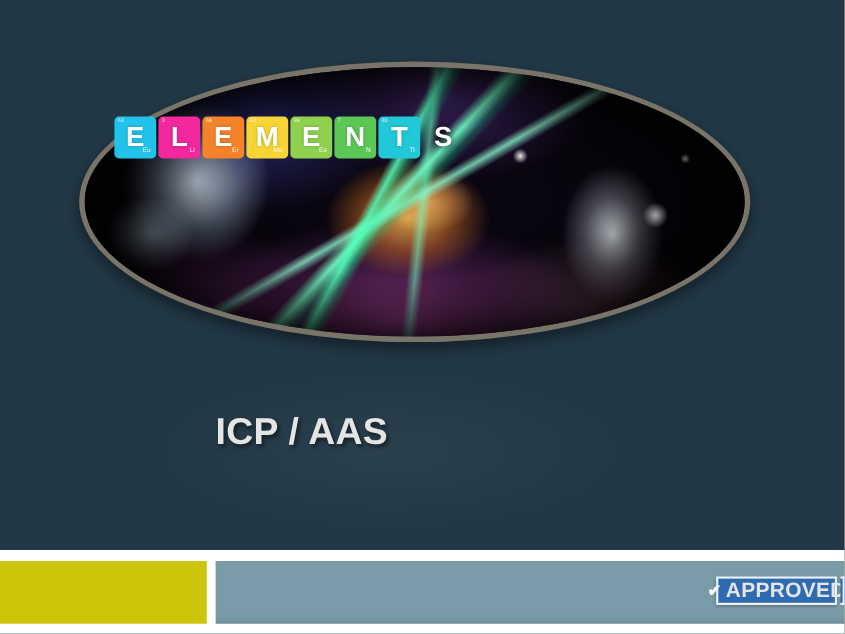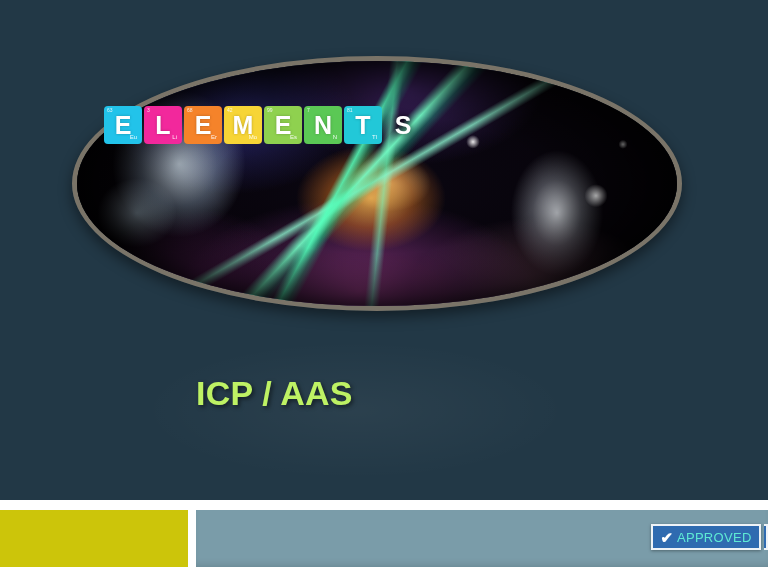--- a/index.html
+++ b/index.html
@@ -187,23 +187,23 @@
     box-shadow: 0 1px 3px rgba(0,0,0,0.35);
     z-index: 6;
   }
   .approved .check {
     color: #ffffff;
     font-size: 15px;
     line-height: 1;
     font-weight: 700;
   }
   .approved .lbl {
-    color: #5eead4;
-    font-size: 13px;
-    font-weight: 400;
+    color: #e5e5e5;
+    font-size: 19px;
+    font-weight: 700;
     letter-spacing: 0.3px;
     line-height: 1;
   }
   .approved-sliver {
     position: absolute;
     left: 764px;
     top: 524px;
     width: 4px;
     height: 26px;
     background: #2f6bb0;
@@ -258,21 +258,21 @@
       <span class="num">81</span>
       <span class="sym">T</span>
       <span class="nm">Tl</span>
     </div>
     <div class="tile plain">
       <span class="sym">S</span>
     </div>
   </div>
 
   <div class="title-glow"></div>
-  <div class="title" style="color: #bef264;">
+  <div class="title" style="color: #e5e5e5;">
     <div>ICP / AAS</div>
   </div>
 
   <div class="footer">
     <div class="footer-yellow" style="background: rgb(204, 197, 10);"></div>
     <div class="footer-blue" style="background: rgb(122, 156, 169);"></div>
   </div>
 
   <div class="approved" style="background: rgb(47, 107, 176); border-color: rgb(238, 243, 247);">
     <span class="check">✔</span>

